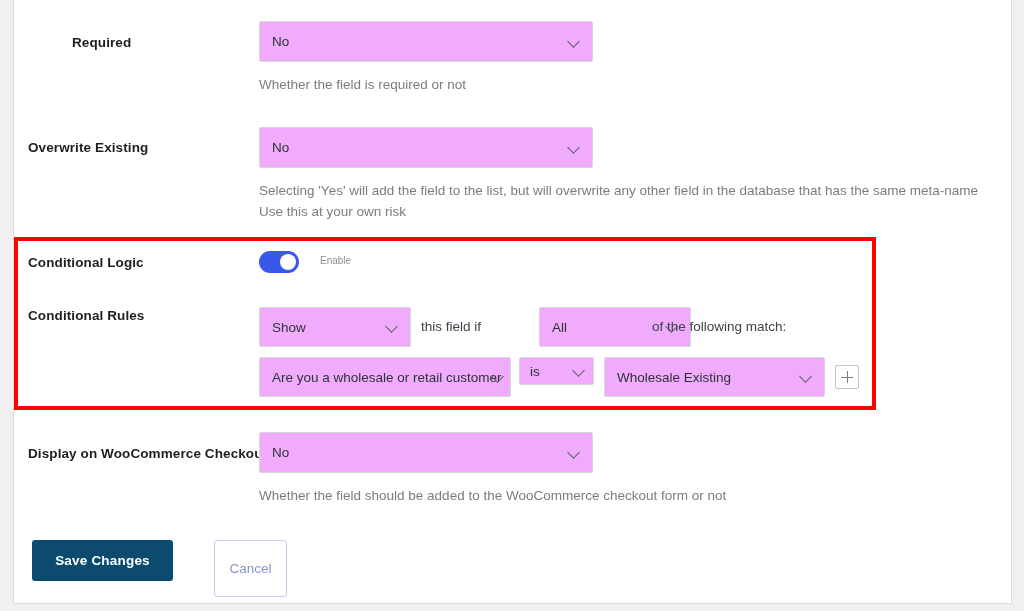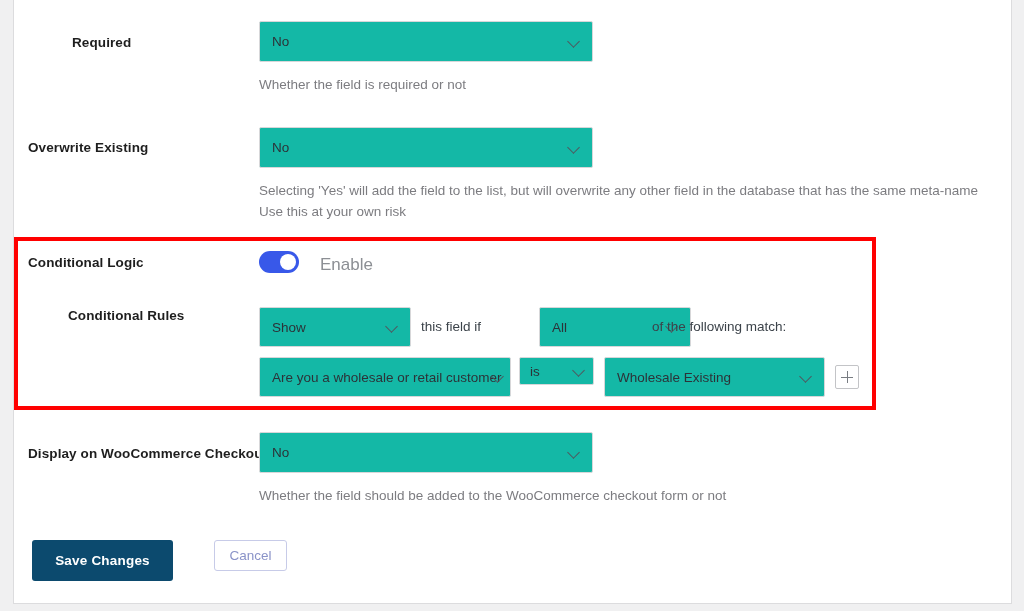--- a/index.html
+++ b/index.html
@@ -56,21 +56,21 @@
     position: absolute;
     font-size: 13.5px;
     color: #7c7c80;
     line-height: 21px;
     white-space: pre-line;
   }
 
   .select {
     position: absolute;
     box-sizing: border-box;
-    background: #14b8a6;
+    background: #f0abfc;
     border: 1px solid #d7d7d9;
     border-radius: 2px;
     display: flex;
     align-items: center;
     padding: 0 10px 0 12px;
     font-size: 13.5px;
     color: #2c3338;
     cursor: pointer;
     overflow: hidden;
   }
@@ -118,21 +118,21 @@
     position: absolute;
     top: 3px;
     left: 21px;
     width: 16px;
     height: 16px;
     border-radius: 50%;
     background: #ffffff;
   }
   .toggle-label {
     position: absolute;
-    font-size: 17px;
+    font-size: 10px;
     color: #8c8f94;
     white-space: nowrap;
   }
 
   
   .highlight-box {
     position: absolute;
     left: 14px;
     top: 237px;
     width: 862px;
@@ -180,21 +180,21 @@
     font-size: 13.5px;
     font-weight: bold;
     cursor: pointer;
     letter-spacing: 0.2px;
   }
   .btn-secondary {
     position: absolute;
     left: 214px;
     top: 540px;
     width: 73px;
-    height: 31px;
+    height: 57px;
     background: #ffffff;
     color: #8a93c8;
     border: 1px solid #c7cbe8;
     border-radius: 3px;
     font-family: "Liberation Sans", sans-serif;
     font-size: 13.5px;
     cursor: pointer;
   }
 </style>
 </head>
@@ -226,21 +226,21 @@
 
   <div class="row">
     <div class="flabel" style="left:28px; top:255px;">Conditional Logic</div>
     <div class="toggle" style="left:259px; top:251px;">
       <div class="knob"></div>
     </div>
     <div class="toggle-label" style="left:320px; top:255px;">Enable</div>
   </div>
 
   <div class="row">
-    <div class="flabel" style="left:28px; top:308px;margin-left:40px;">Conditional Rules</div>
+    <div class="flabel" style="left:28px; top:308px;">Conditional Rules</div>
 
     <div class="select" style="left:259px; top:307px; width:152px; height:40px;">
       <span class="val">Show</span>
       <span class="chev"></span>
     </div>
     <div class="inline-text" style="left:421px; top:319px;">this field if</div>
     <div class="select" style="left:491px; top:307px; width:152px; height:40px;margin-left:48px;">
       <span class="val">All</span>
       <span class="chev"></span>
     </div>

